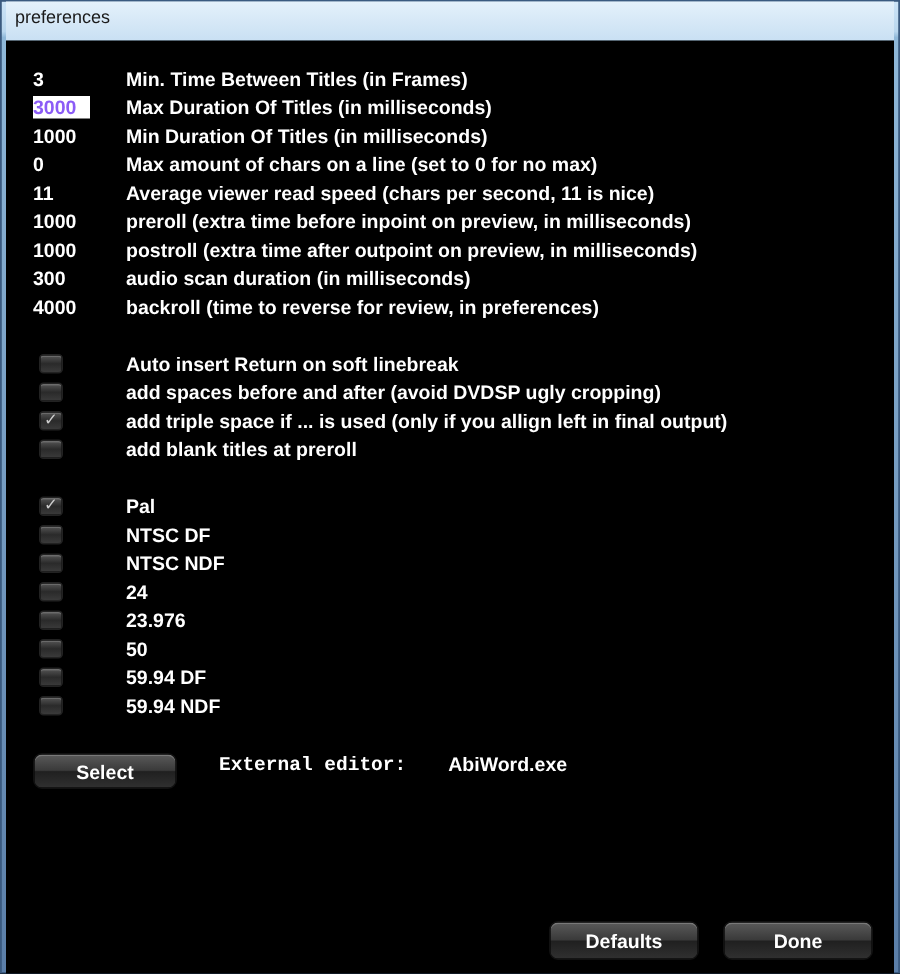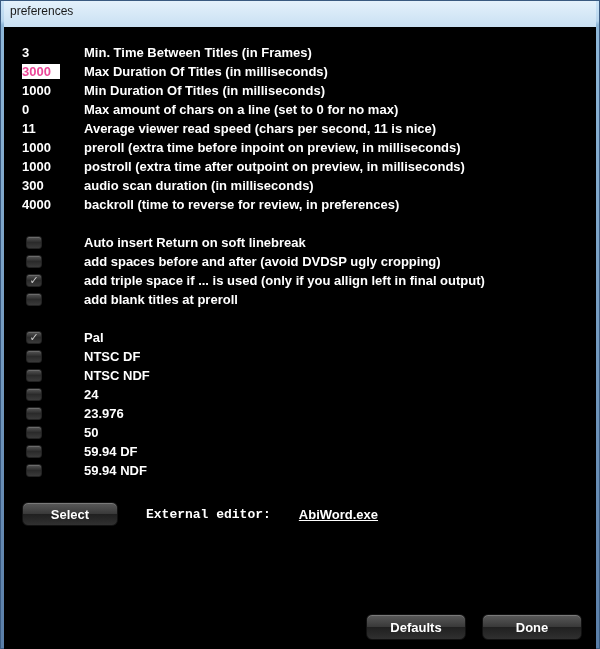--- a/index.html
+++ b/index.html
@@ -41,21 +41,21 @@
     color: #fff;
     border: none;
     font-size: 13px;
     font-weight: bold;
     font-family: Arial, sans-serif;
     padding: 0;
     outline: none;
   }
   .num-input.sel {
     background: #fff;
-    color: #ec4899;
+    color: #8b5cf6;
   }
   .label-col { flex: 1; white-space: nowrap; }
 
   .gap { height: 19px; }
 
   .cb-col {
     width: 62px; flex: 0 0 62px;
     display: flex; align-items: center; justify-content: flex-start;
     padding-left: 4px;
   }
@@ -71,41 +71,40 @@
   .cb.checked::after {
     content: "✓";
     color: #ccc;
     font-size: 11px;
     line-height: 1;
     font-weight: normal;
   }
 
   .ext-row {
     display: flex;
-    align-items: center;
     margin-top: 22px;
     gap: 18px;
   }
   .btn {
     background: linear-gradient(to bottom, #5a5a5a 0%, #3a3a3a 48%, #202020 52%, #303030 100%);
     border: 1px solid #111;
     border-radius: 6px;
     color: #fff;
     font-weight: bold;
     font-size: 13px;
     font-family: Arial, sans-serif;
     box-shadow: inset 0 1px 0 rgba(255,255,255,0.2);
     cursor: pointer;
     text-align: center;
   }
   .btn-select { width: 96px; height: 24px; }
   .btn-big { width: 100px; height: 26px; }
 
   .ext-label { font-weight: bold; font-size: 13px; margin-left: 10px; font-family: Liberation Mono, monospace;}
-  .ext-value { font-weight: bold; font-size: 13px; margin-left: 10px; text-decoration: underline; }
+  .ext-value { font-weight: bold; font-size: 13px; margin-left: 10px; }
 
   .bottom-row {
     position: absolute;
     bottom: 10px; right: 14px;
     display: flex; gap: 16px;
   }
 </style>
 </head>
 <body>
 

